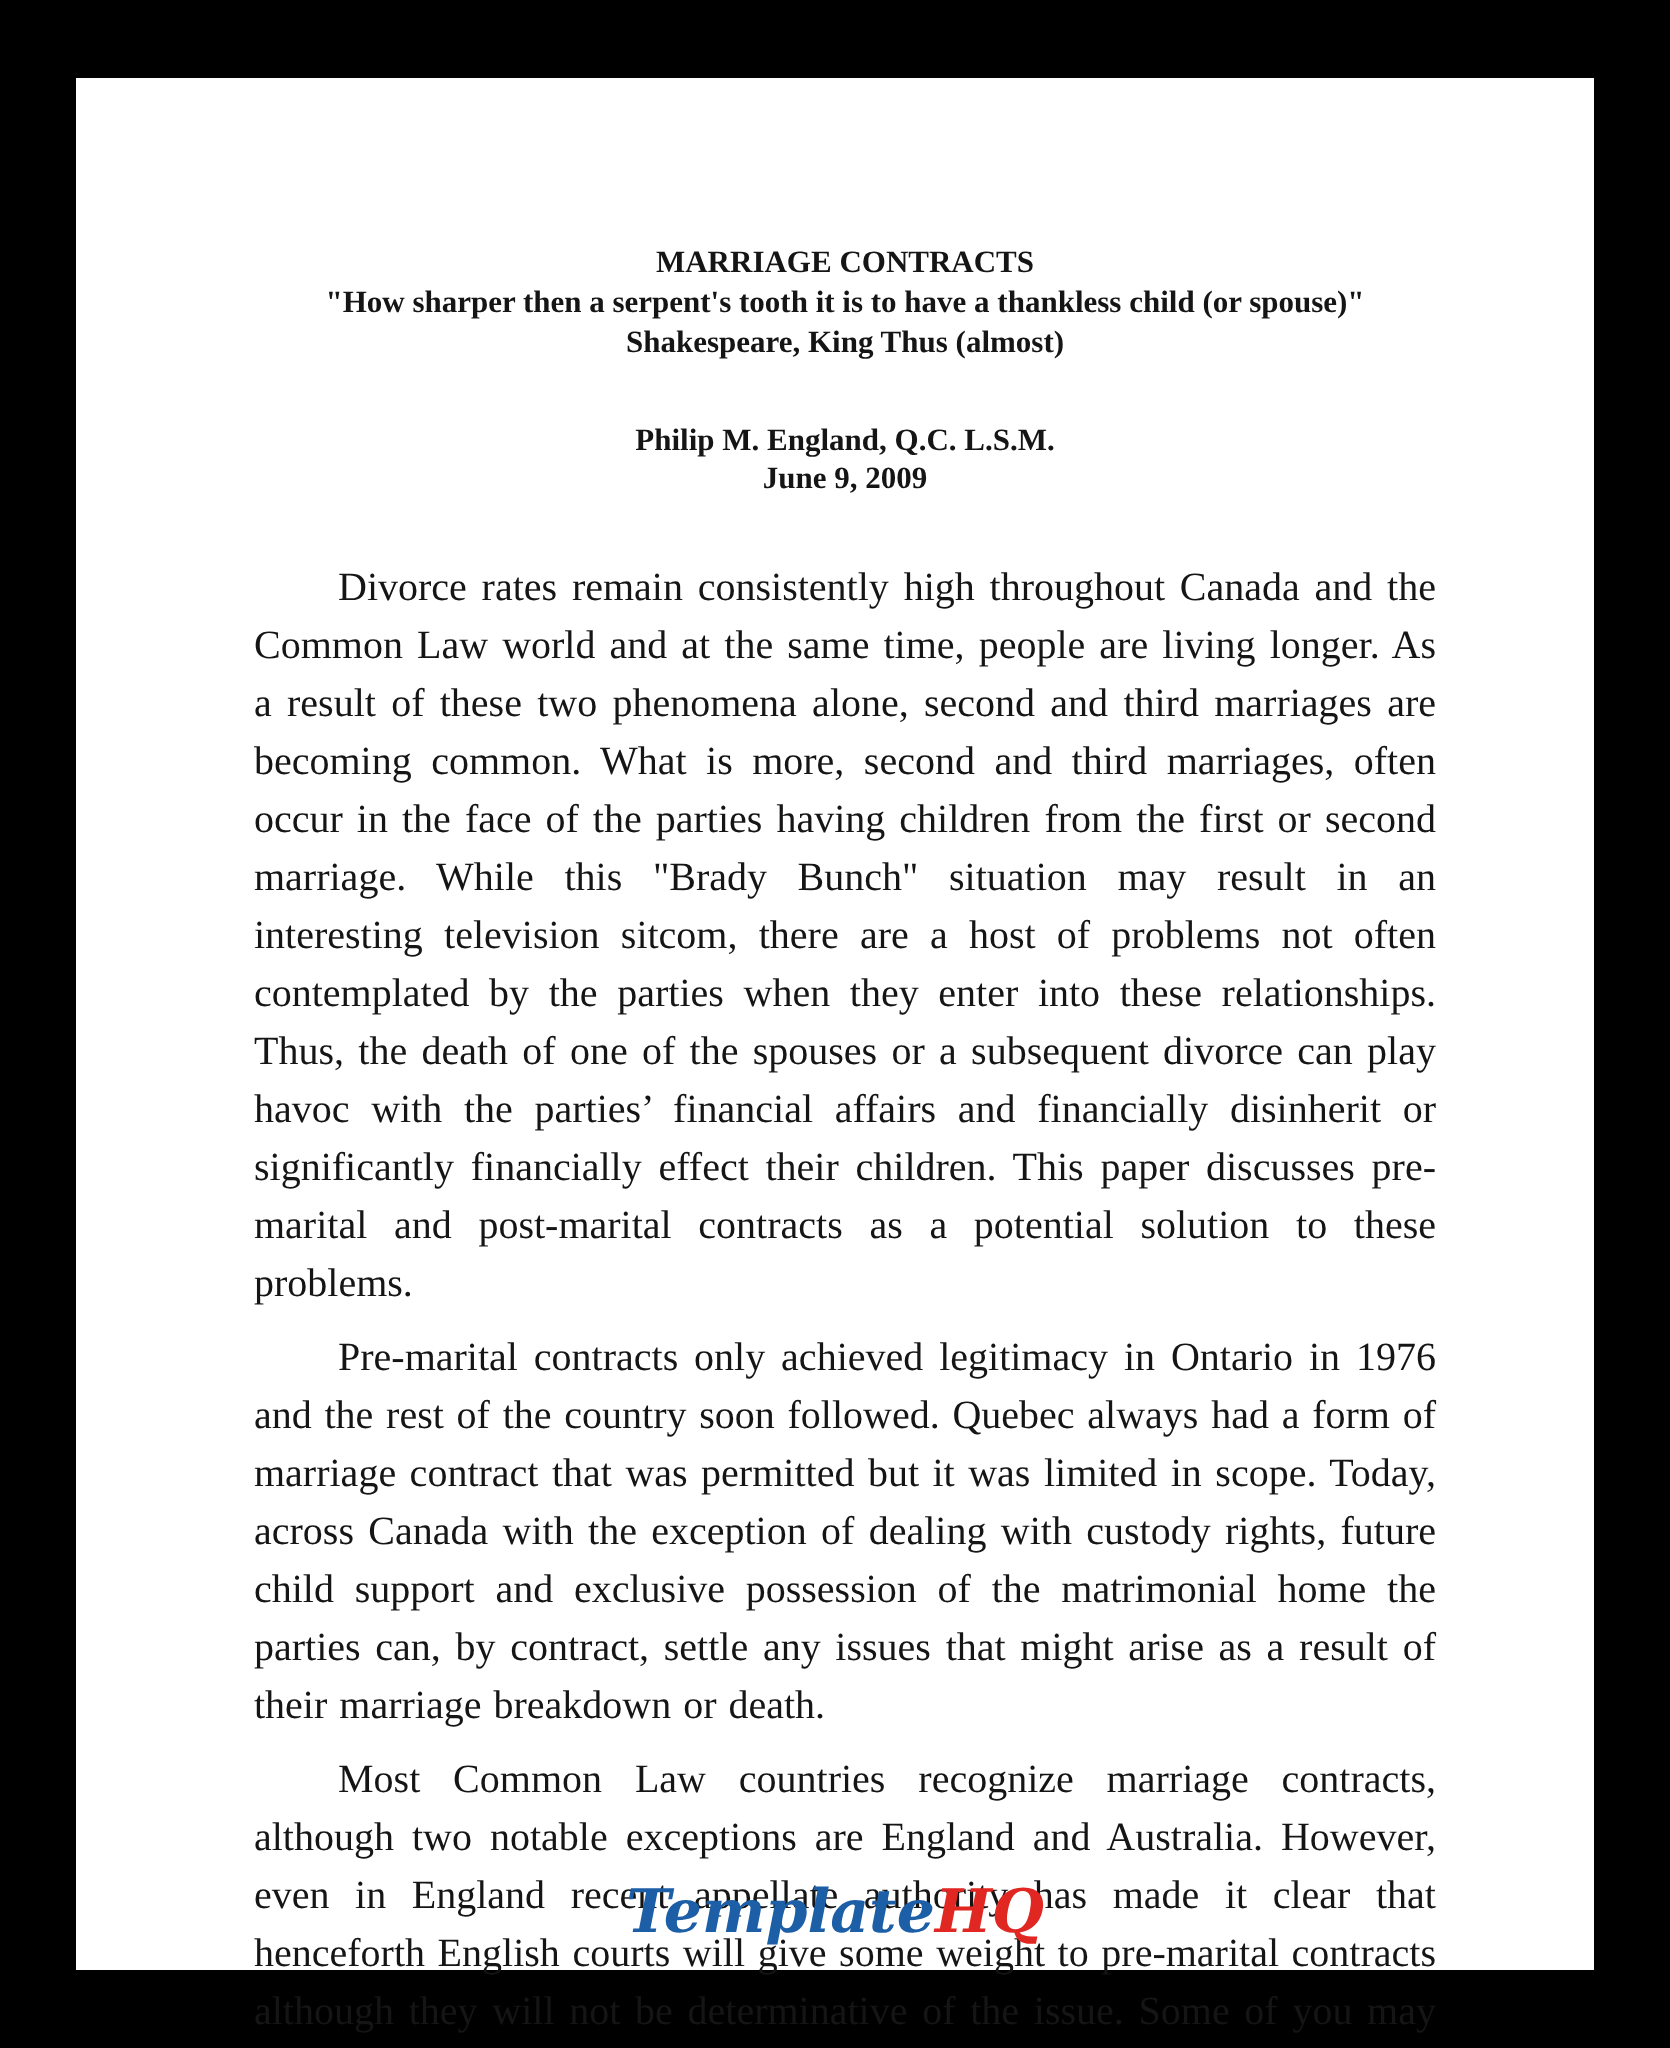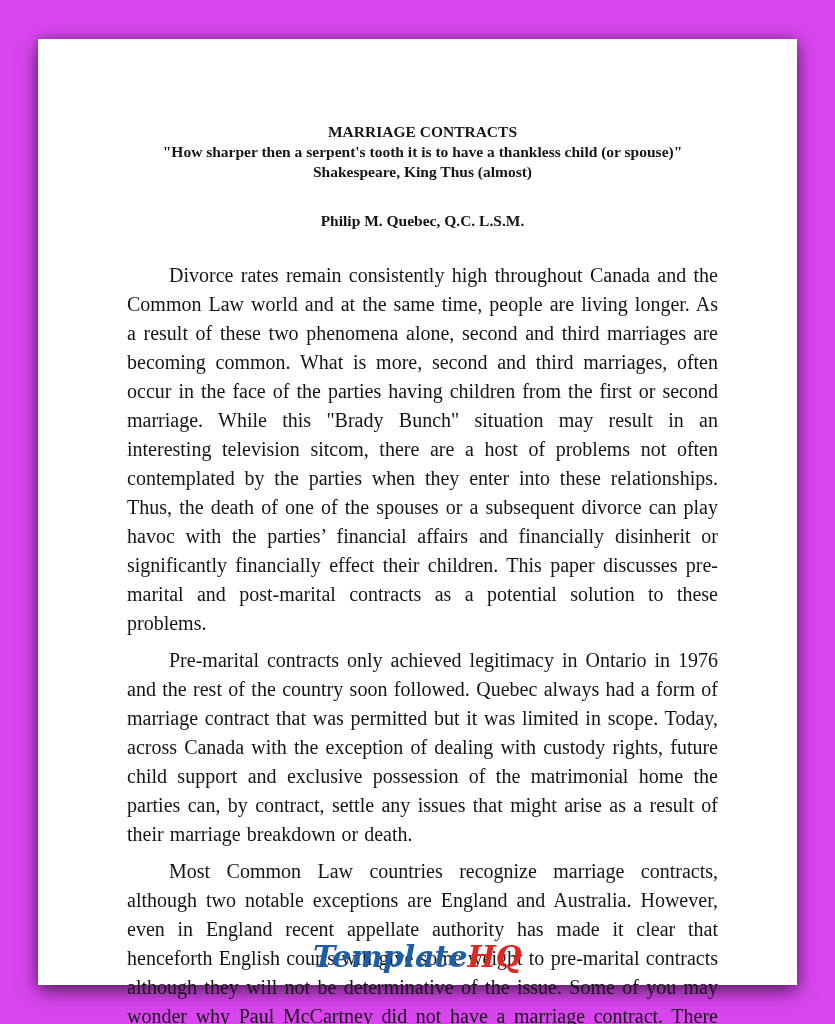--- a/index.html
+++ b/index.html
@@ -1,20 +1,20 @@
 <!DOCTYPE html>
 <html><head>
 <meta charset="utf-8">
 <style>
   html, body { margin: 0; padding: 0; background: #ffffff; }
   .canvas {
     position: relative;
     width: 835px;
     height: 1024px;
-    background: #d946ef;
+    background: #000000;
     overflow: hidden;
     font-family: "Liberation Serif", serif;
   }
   .page {
     position: absolute;
     left: 38px;
     top: 39px;
     width: 759px;
     height: 946px;
     background: #ffffff;
@@ -73,21 +73,22 @@
   <div class="page">
     <div class="content">
 
       <header class="title-block">
         <div>MARRIAGE CONTRACTS</div>
         <div>"How sharper then a serpent's tooth it is to have a thankless child (or spouse)"</div>
         <div>Shakespeare, King Thus (almost)</div>
       </header>
 
       <div class="author-block">
-        <div>Philip M. Quebec, Q.C. L.S.M.</div>
+        <div>Philip M. England, Q.C. L.S.M.</div>
+        <div>June 9, 2009</div>
       </div>
 
       <main class="body-text">
         <p>Divorce rates remain consistently high throughout Canada and the Common Law world and at the same time, people are living longer.  As a result of these two phenomena alone, second and third marriages are becoming common.  What is more, second and third marriages, often occur in the face of the parties having children from the first or second marriage.  While this "Brady Bunch" situation may result in an interesting television sitcom, there are a host of problems not often contemplated by the parties when they enter into these relationships.  Thus, the death of one of the spouses or a subsequent divorce can play havoc with the parties’ financial affairs and financially disinherit or significantly financially effect their children.  This paper discusses pre-marital and post-marital contracts as a potential solution to these problems.</p>
         <p>Pre-marital contracts only achieved legitimacy in Ontario in 1976 and the rest of the country soon followed.  Quebec always had a form of marriage contract that was permitted but it was limited in scope.  Today, across Canada with the exception of dealing with custody rights, future child support and exclusive possession of the matrimonial home the parties can, by contract, settle any issues that might arise as a result of their marriage breakdown or death.</p>
         <p>Most Common Law countries recognize marriage contracts, although two notable exceptions are England and Australia.  However, even in England recent appellate authority has made it clear that henceforth English courts will give some weight to pre-marital contracts although they will not be determinative of the issue.  Some of you may wonder why Paul McCartney did not have a marriage contract.  There were two reasons.  Firstly, he stated that they were "anti-romantic" and did not want one and secondly, at the time English</p>
       </main>
 
     </div>
 

